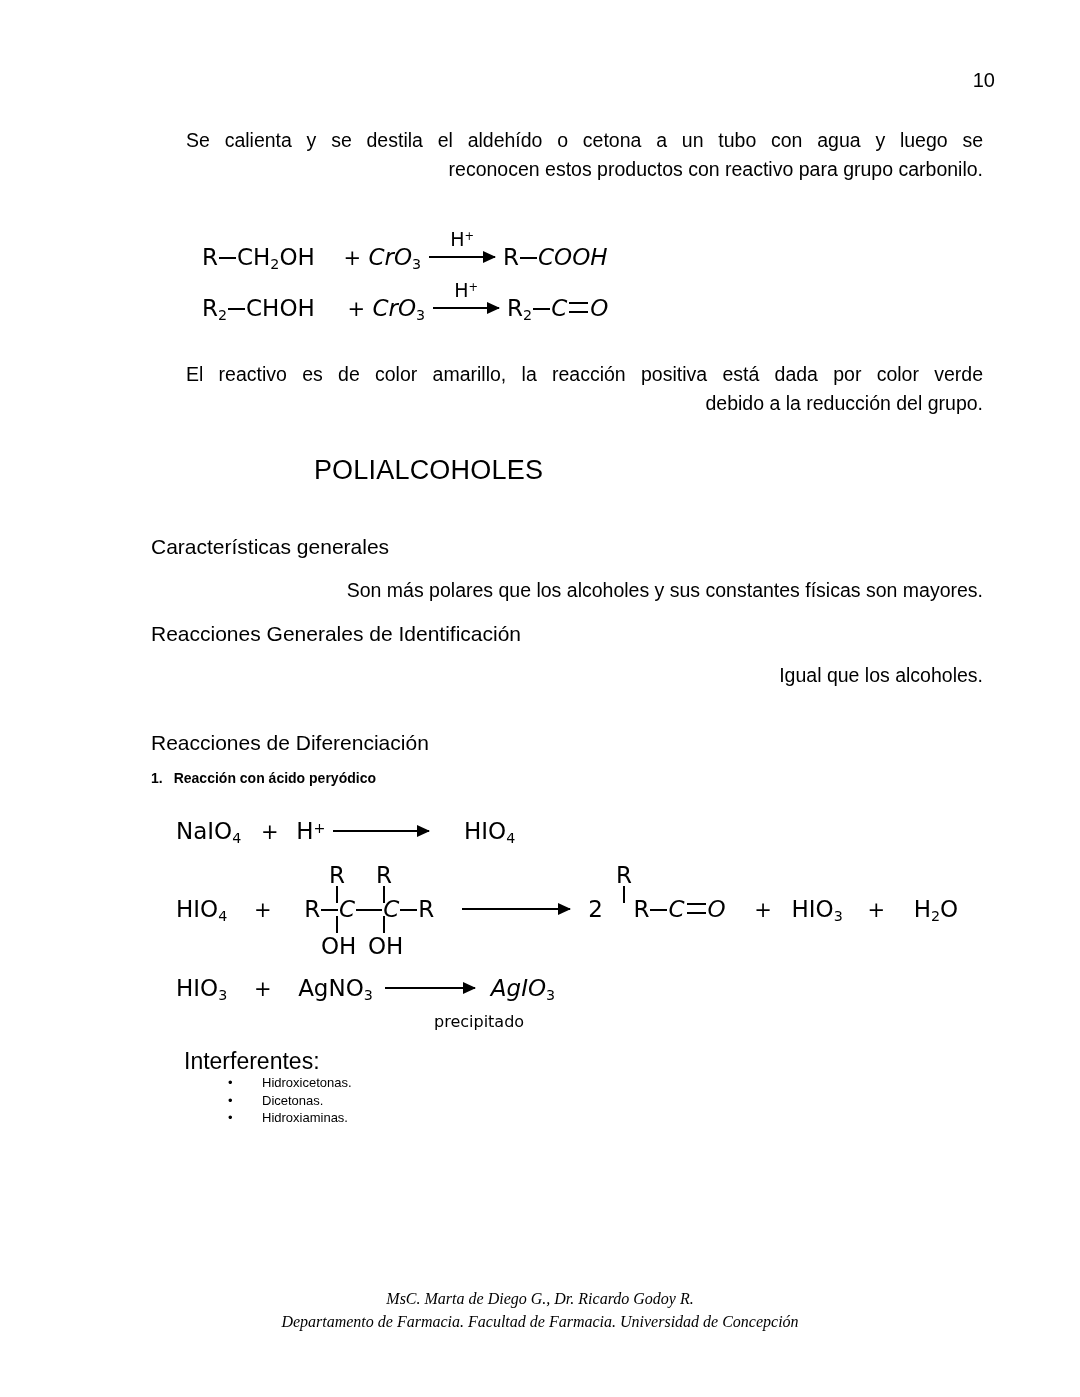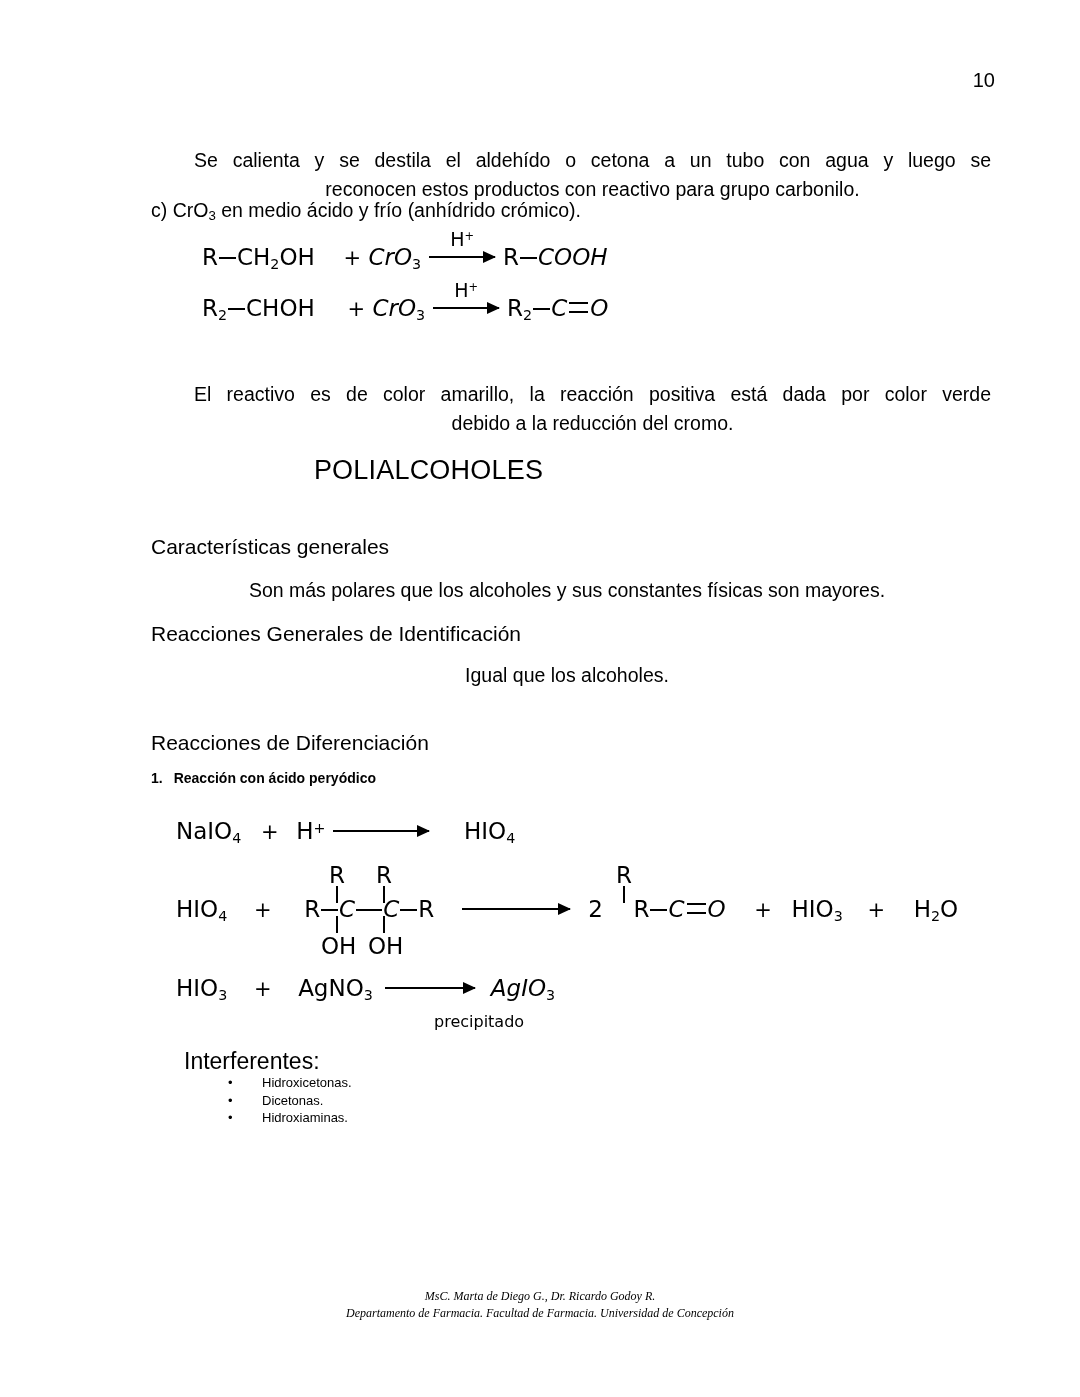--- a/index.html
+++ b/index.html
@@ -31,31 +31,30 @@
 
   
   .para {
     position: absolute;
     font-size: 19.5px;
     line-height: 1.47;
     text-align: justify;
     text-justify: inter-word;
   }
   .para-indent {
-    left: 194px;
+    left: 186px;
     width: 797px;
-    margin-top: 20px;
   }
   .para-flush {
     left: 151px;
     width: 832px;
   }
   .para .lastline {
     display: block;
-    text-align: center;
+    text-align: right;
   }
   .para .jline {
     display: block;
     text-align: justify;
     text-align-last: justify;
   }
 
   
   .doc-title {
     position: absolute;
@@ -185,57 +184,54 @@
   }
 
   
   .footer {
     position: absolute;
     left: 0;
     width: 1080px;
     text-align: center;
     font-family: "Liberation Serif", serif;
     font-style: italic;
-    font-size: 12px;
+    font-size: 16px;
     line-height: 1.42;
   }
 </style>
 </head>
 <body>
 
 <div class="page">
 
   <div class="page-number">10</div>
 
   <div class="para para-indent" style="top:126px;">
     <span class="jline">Se calienta y se destila el aldehído o cetona a un tubo con agua y luego se</span>
     <span class="lastline">reconocen estos productos con reactivo para grupo carbonilo.</span>
   </div>
 
-  <div class="para" style="top:196px; left:151px; width:832px;">
-    <span>c) CrO</span><sub style="font-size:0.68em;vertical-align:-0.25em;">3</sub><span> en medio ácido y frío (anhídrido crómico).</span>
-  </div>
 
   <div class="chem" style="top:246px; left:202px;">
     <span>R</span><span class="bond"></span><span>CH</span><sub>2</sub><span>OH</span>
     <span style="display:inline-block;width:14px;"></span>
     <span style="font-size:21px;">+</span>
     <span class="chem-i">CrO</span><sub>3</sub><span class="arrow" style="width:66px;"><span class="arrow-lbl"><span>H</span><sup style="font-size:0.6em;vertical-align:0.5em;">+</sup></span></span><span>R</span><span class="bond"></span><span class="chem-i">COOH</span>
   </div>
 
   <div class="chem" style="top:297px; left:202px;">
     <span>R</span><sub>2</sub><span class="bond"></span><span>CHOH</span>
     <span style="display:inline-block;width:18px;"></span>
     <span style="font-size:21px;">+</span>
     <span class="chem-i">CrO</span><sub>3</sub><span class="arrow" style="width:66px;"><span class="arrow-lbl"><span>H</span><sup style="font-size:0.6em;vertical-align:0.5em;">+</sup></span></span><span>R</span><sub>2</sub><span class="bond"></span><span class="chem-i">C</span><span class="dbond"></span><span class="chem-i">O</span>
   </div>
 
   <div class="para para-indent" style="top:360px;">
     <span class="jline">El reactivo es de color amarillo, la reacción positiva está dada por color verde</span>
-    <span class="lastline">debido a la reducción del cromo.</span>
+    <span class="lastline">debido a la reducción del grupo.</span>
   </div>
 
   <div class="doc-title" style="top:455px;">POLIALCOHOLES</div>
 
   <div class="h-bold" style="top:535px;">Características generales</div>
   <div class="para para-flush" style="top:576px;">
     <span class="lastline">Son más polares que los alcoholes y sus constantes físicas son mayores.</span>
   </div>
 
   <div class="h-bold" style="top:622px;">Reacciones Generales de Identificación</div>

